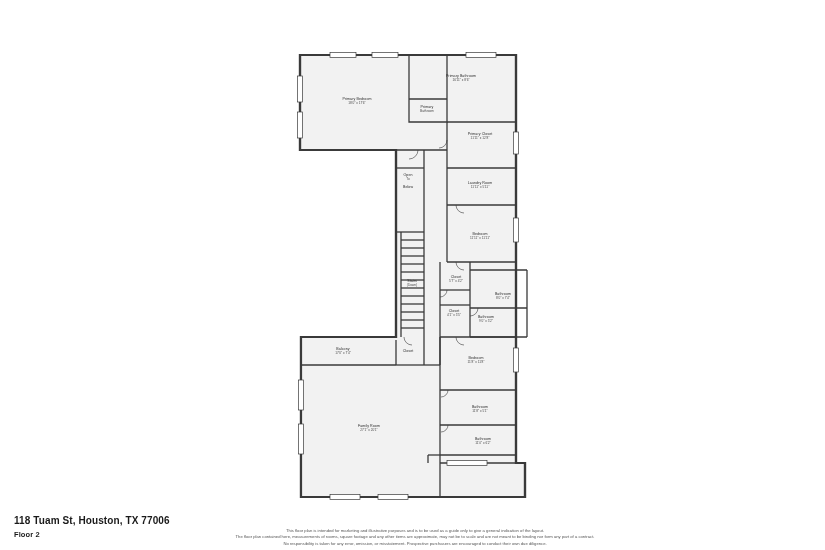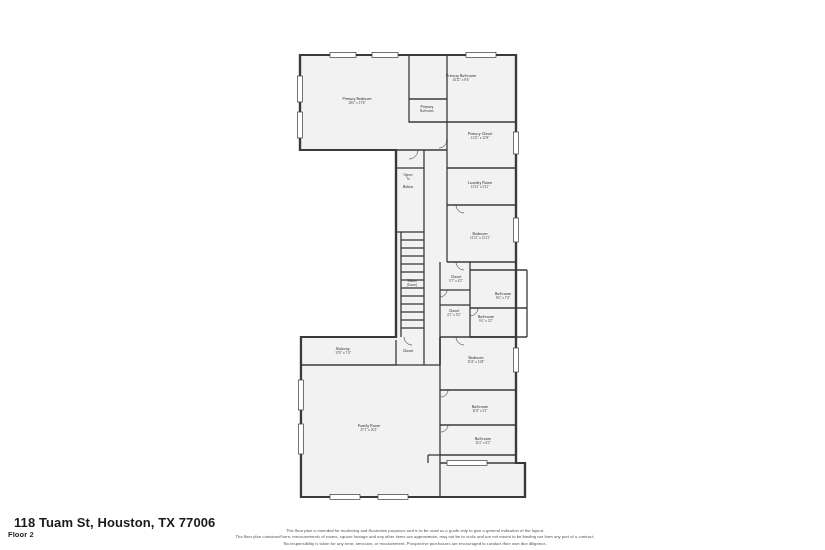--- a/index.html
+++ b/index.html
@@ -38,28 +38,28 @@
   }
   .room-label .rdim {
     display: block;
     font-size: 3.2px;
     color: #4a4a4a;
   }
   .footer-address {
     position: absolute;
     left: 14px;
     top: 515px;
-    font-size: 13px;
+    font-size: 10px;
     font-weight: bold;
     color: #1a1a1a;
     letter-spacing: 0.1px;
   }
   .footer-floor {
     position: absolute;
-    left: 8px;
+    left: 14px;
     top: 530px;
     font-size: 7.5px;
     font-weight: bold;
     color: #1a1a1a;
     letter-spacing: 0.1px;
   }
   .disclaimer {
     position: absolute;
     left: 160px;
     top: 528px;

